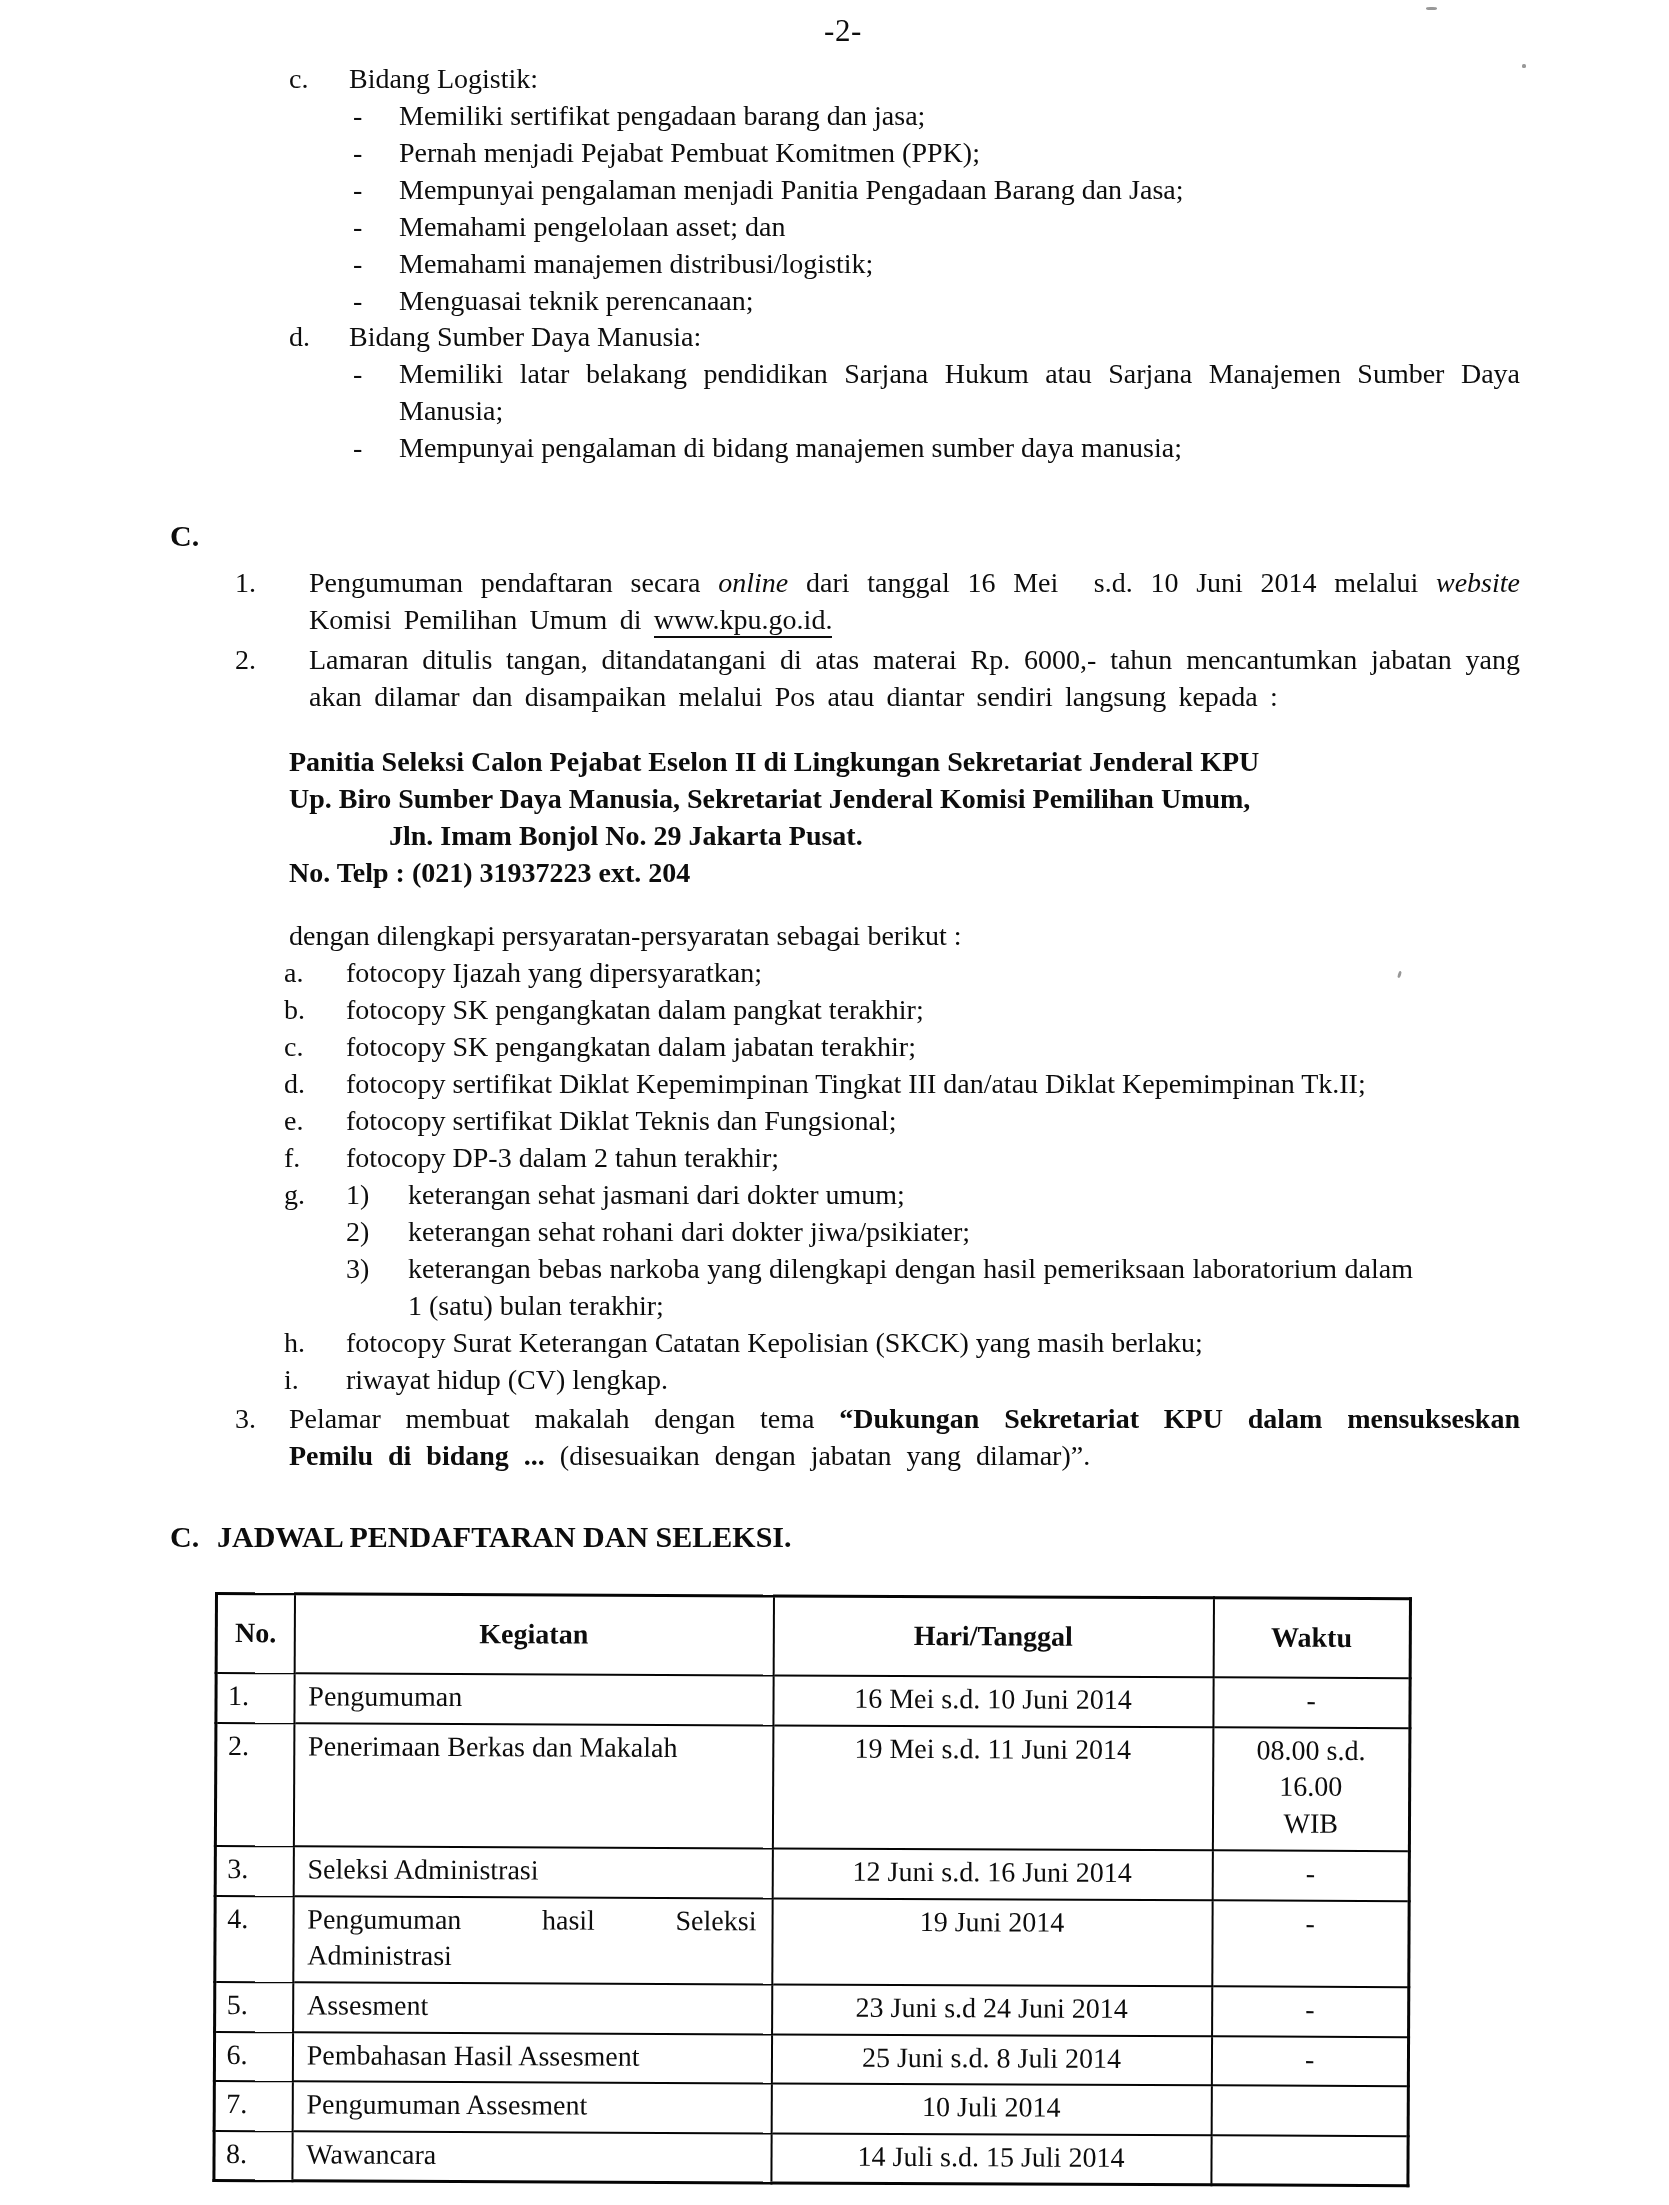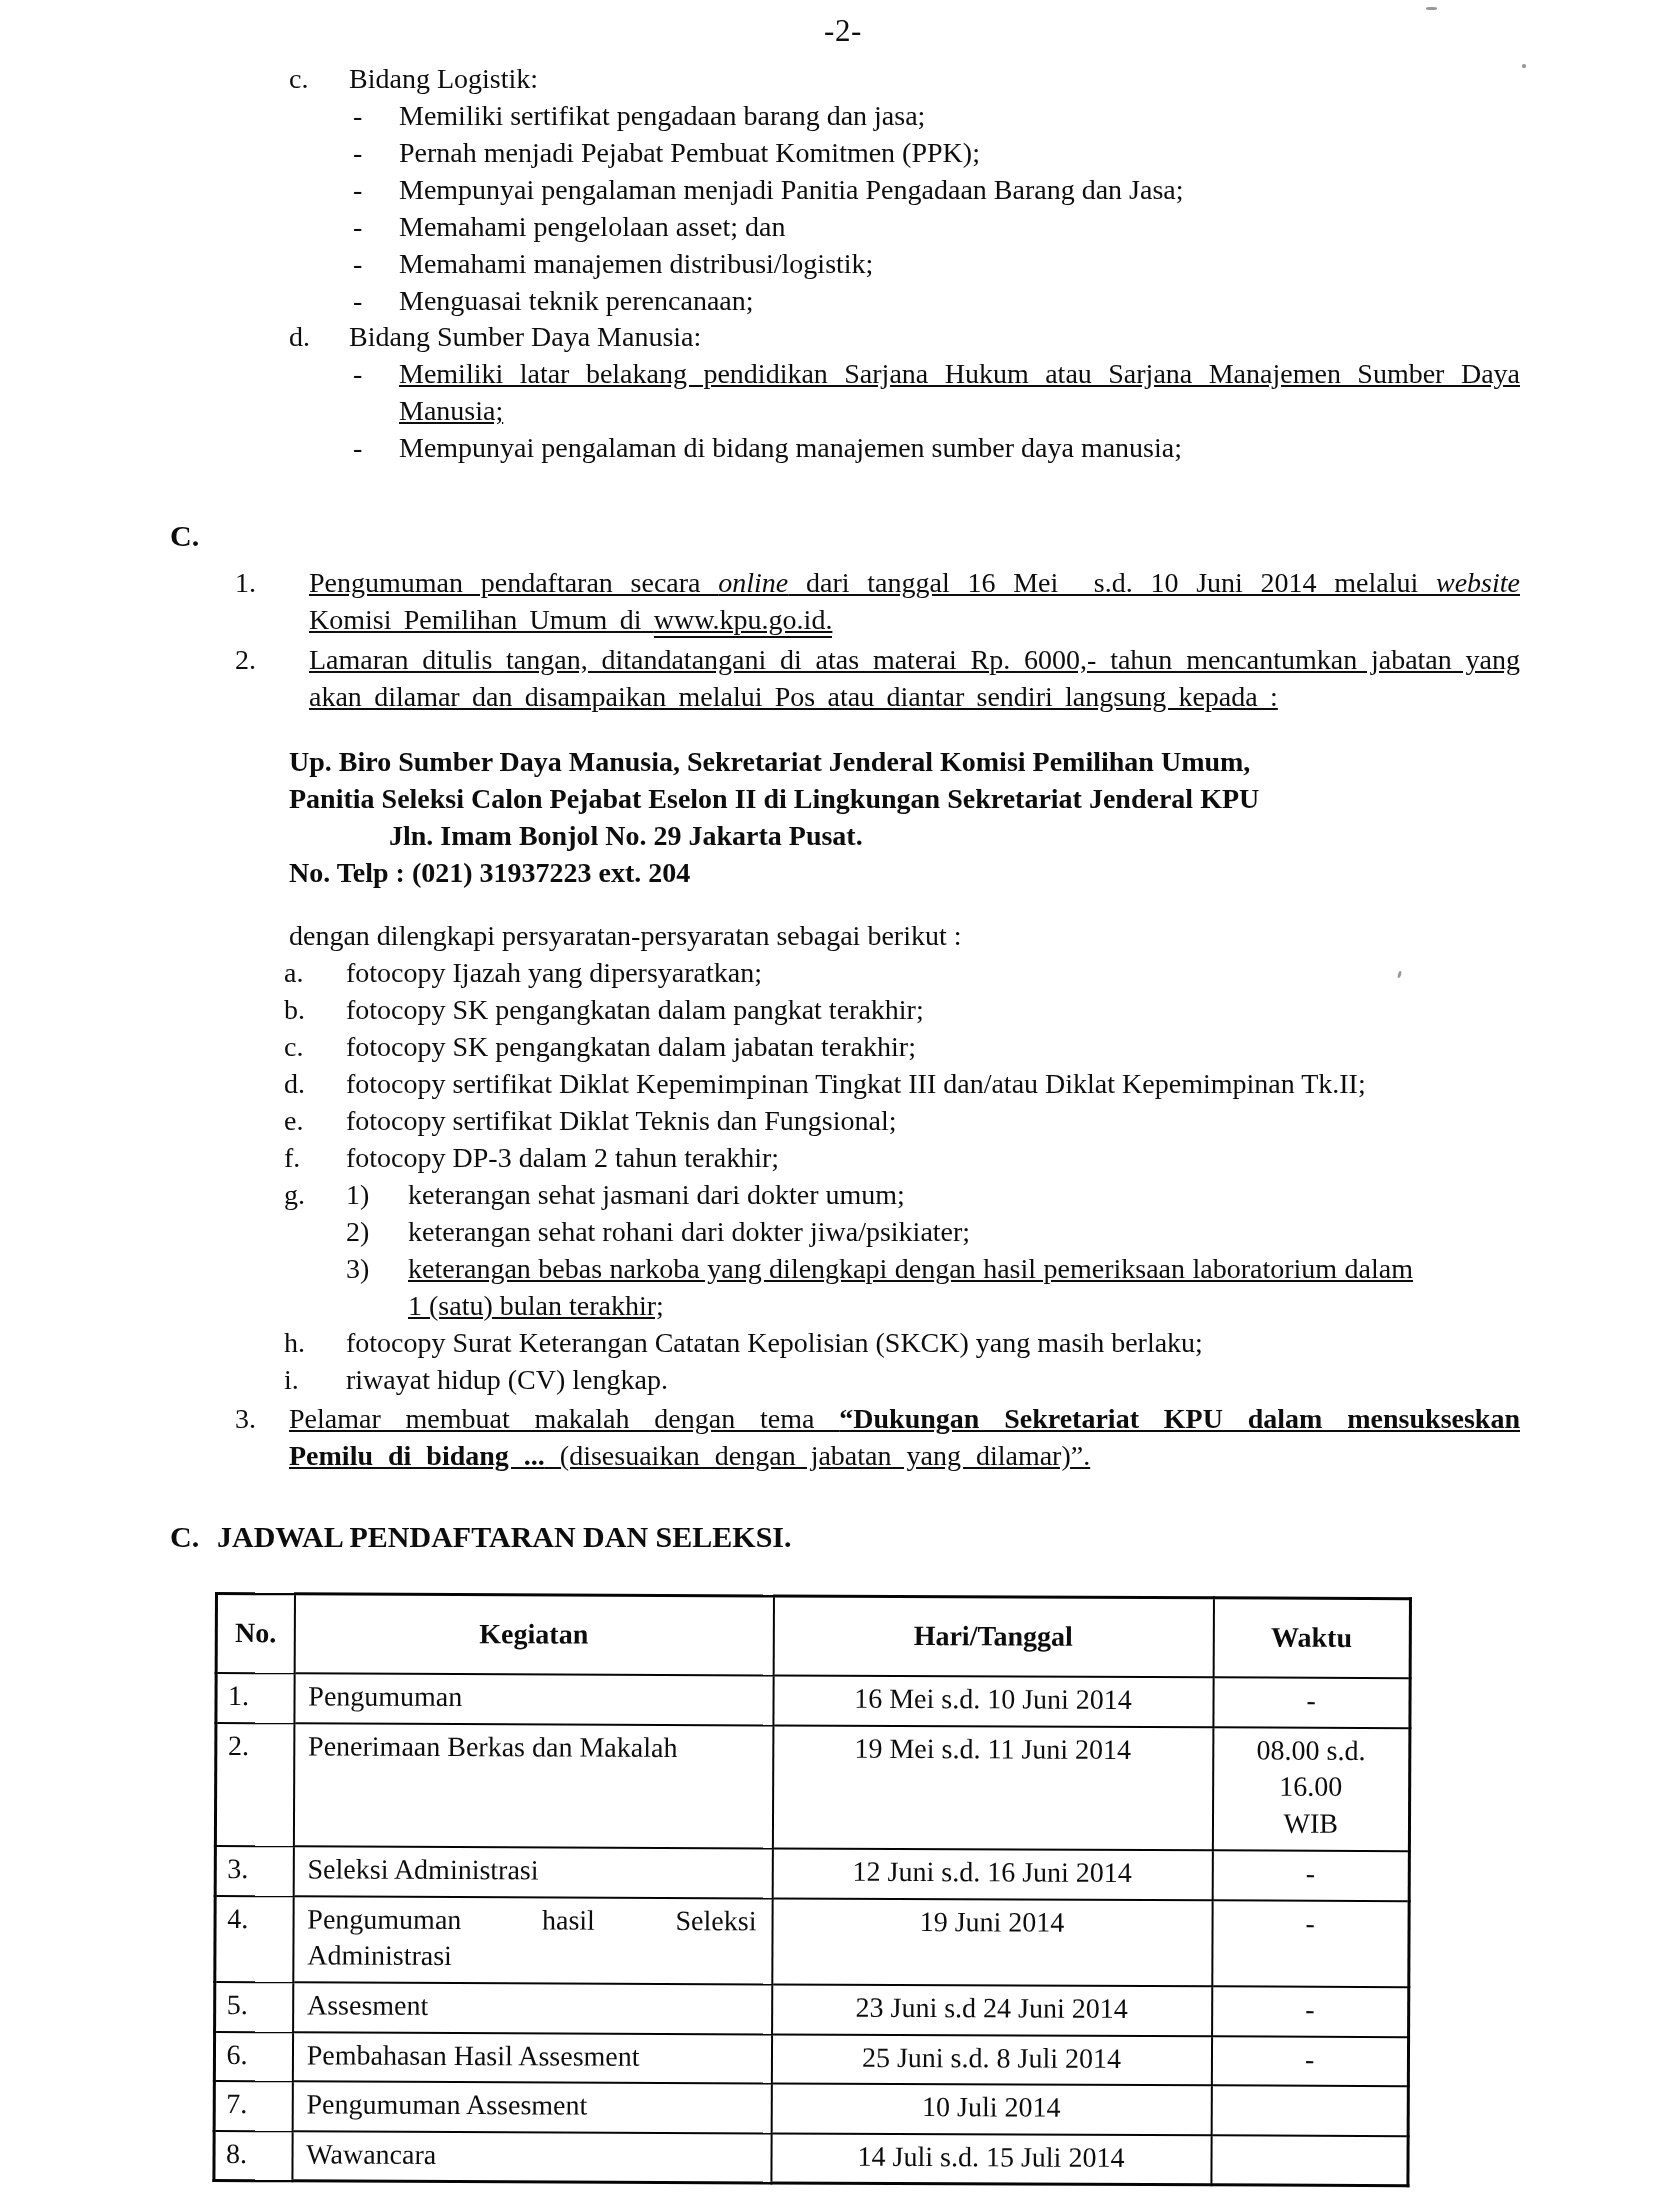--- a/index.html
+++ b/index.html
@@ -20,21 +20,21 @@
   
   .row { display:flex; align-items:flex-start; }
   .row .m { flex:0 0 auto; }
   .row .t { flex:1 1 auto; }
 
   
   .qual { margin-left:123px; }
   .qual .head .m { width:60px; }
   .qual .bullet { margin-left:64px; }
   .qual .bullet .m { width:46px; }
-  .just { text-align:justify;text-decoration:underline; }
+  .just { text-align:justify; }
   .ws14 { word-spacing:9.3px; }
   .ws8  { word-spacing:5.3px;margin-left:20px; }
   .ws12 { word-spacing:8px; }
 
   
   .hding { display:flex; margin-left:4px; font-weight:700; font-size:30px; }
   .hding .m { width:47px; }
   .hd-ketentuan { margin-top:49px; margin-bottom:9.3px; }
   .hd-jadwal { margin-top:42px; margin-bottom:35px; }
 
@@ -155,22 +155,22 @@
         <span>Pengumuman pendaftaran secara </span><span class="it">online</span><span> dari tanggal 16 Mei&nbsp; s.d. 10 Juni 2014 melalui </span><span class="it">website</span><span> Komisi Pemilihan Umum di </span><span class="url">www.kpu.go.id.</span>
       </div>
     </div>
 
     <div class="row num">
       <span class="m">2.</span>
       <div class="t just ws8">Lamaran ditulis tangan, ditandatangani di atas materai Rp. 6000,- tahun mencantumkan jabatan yang akan dilamar dan disampaikan melalui Pos atau diantar sendiri langsung kepada :</div>
     </div>
 
     <div class="addr">
+      <div>Panitia Seleksi Calon Pejabat Eselon II di Lingkungan Sekretariat Jenderal KPU</div>
       <div>Up. Biro Sumber Daya Manusia, Sekretariat Jenderal Komisi Pemilihan Umum,</div>
-      <div>Panitia Seleksi Calon Pejabat Eselon II di Lingkungan Sekretariat Jenderal KPU</div>
       <div class="l3">Jln. Imam Bonjol No. 29 Jakarta Pusat.</div>
       <div class="l4">No. Telp : (021) 31937223 ext. 204</div>
     </div>
 
     <div class="intro">dengan dilengkapi persyaratan-persyaratan sebagai berikut :</div>
 
     <div class="req">
       <div class="row item">
         <span class="m">a.</span>
         <div class="t">fotocopy Ijazah yang dipersyaratkan;</div>

